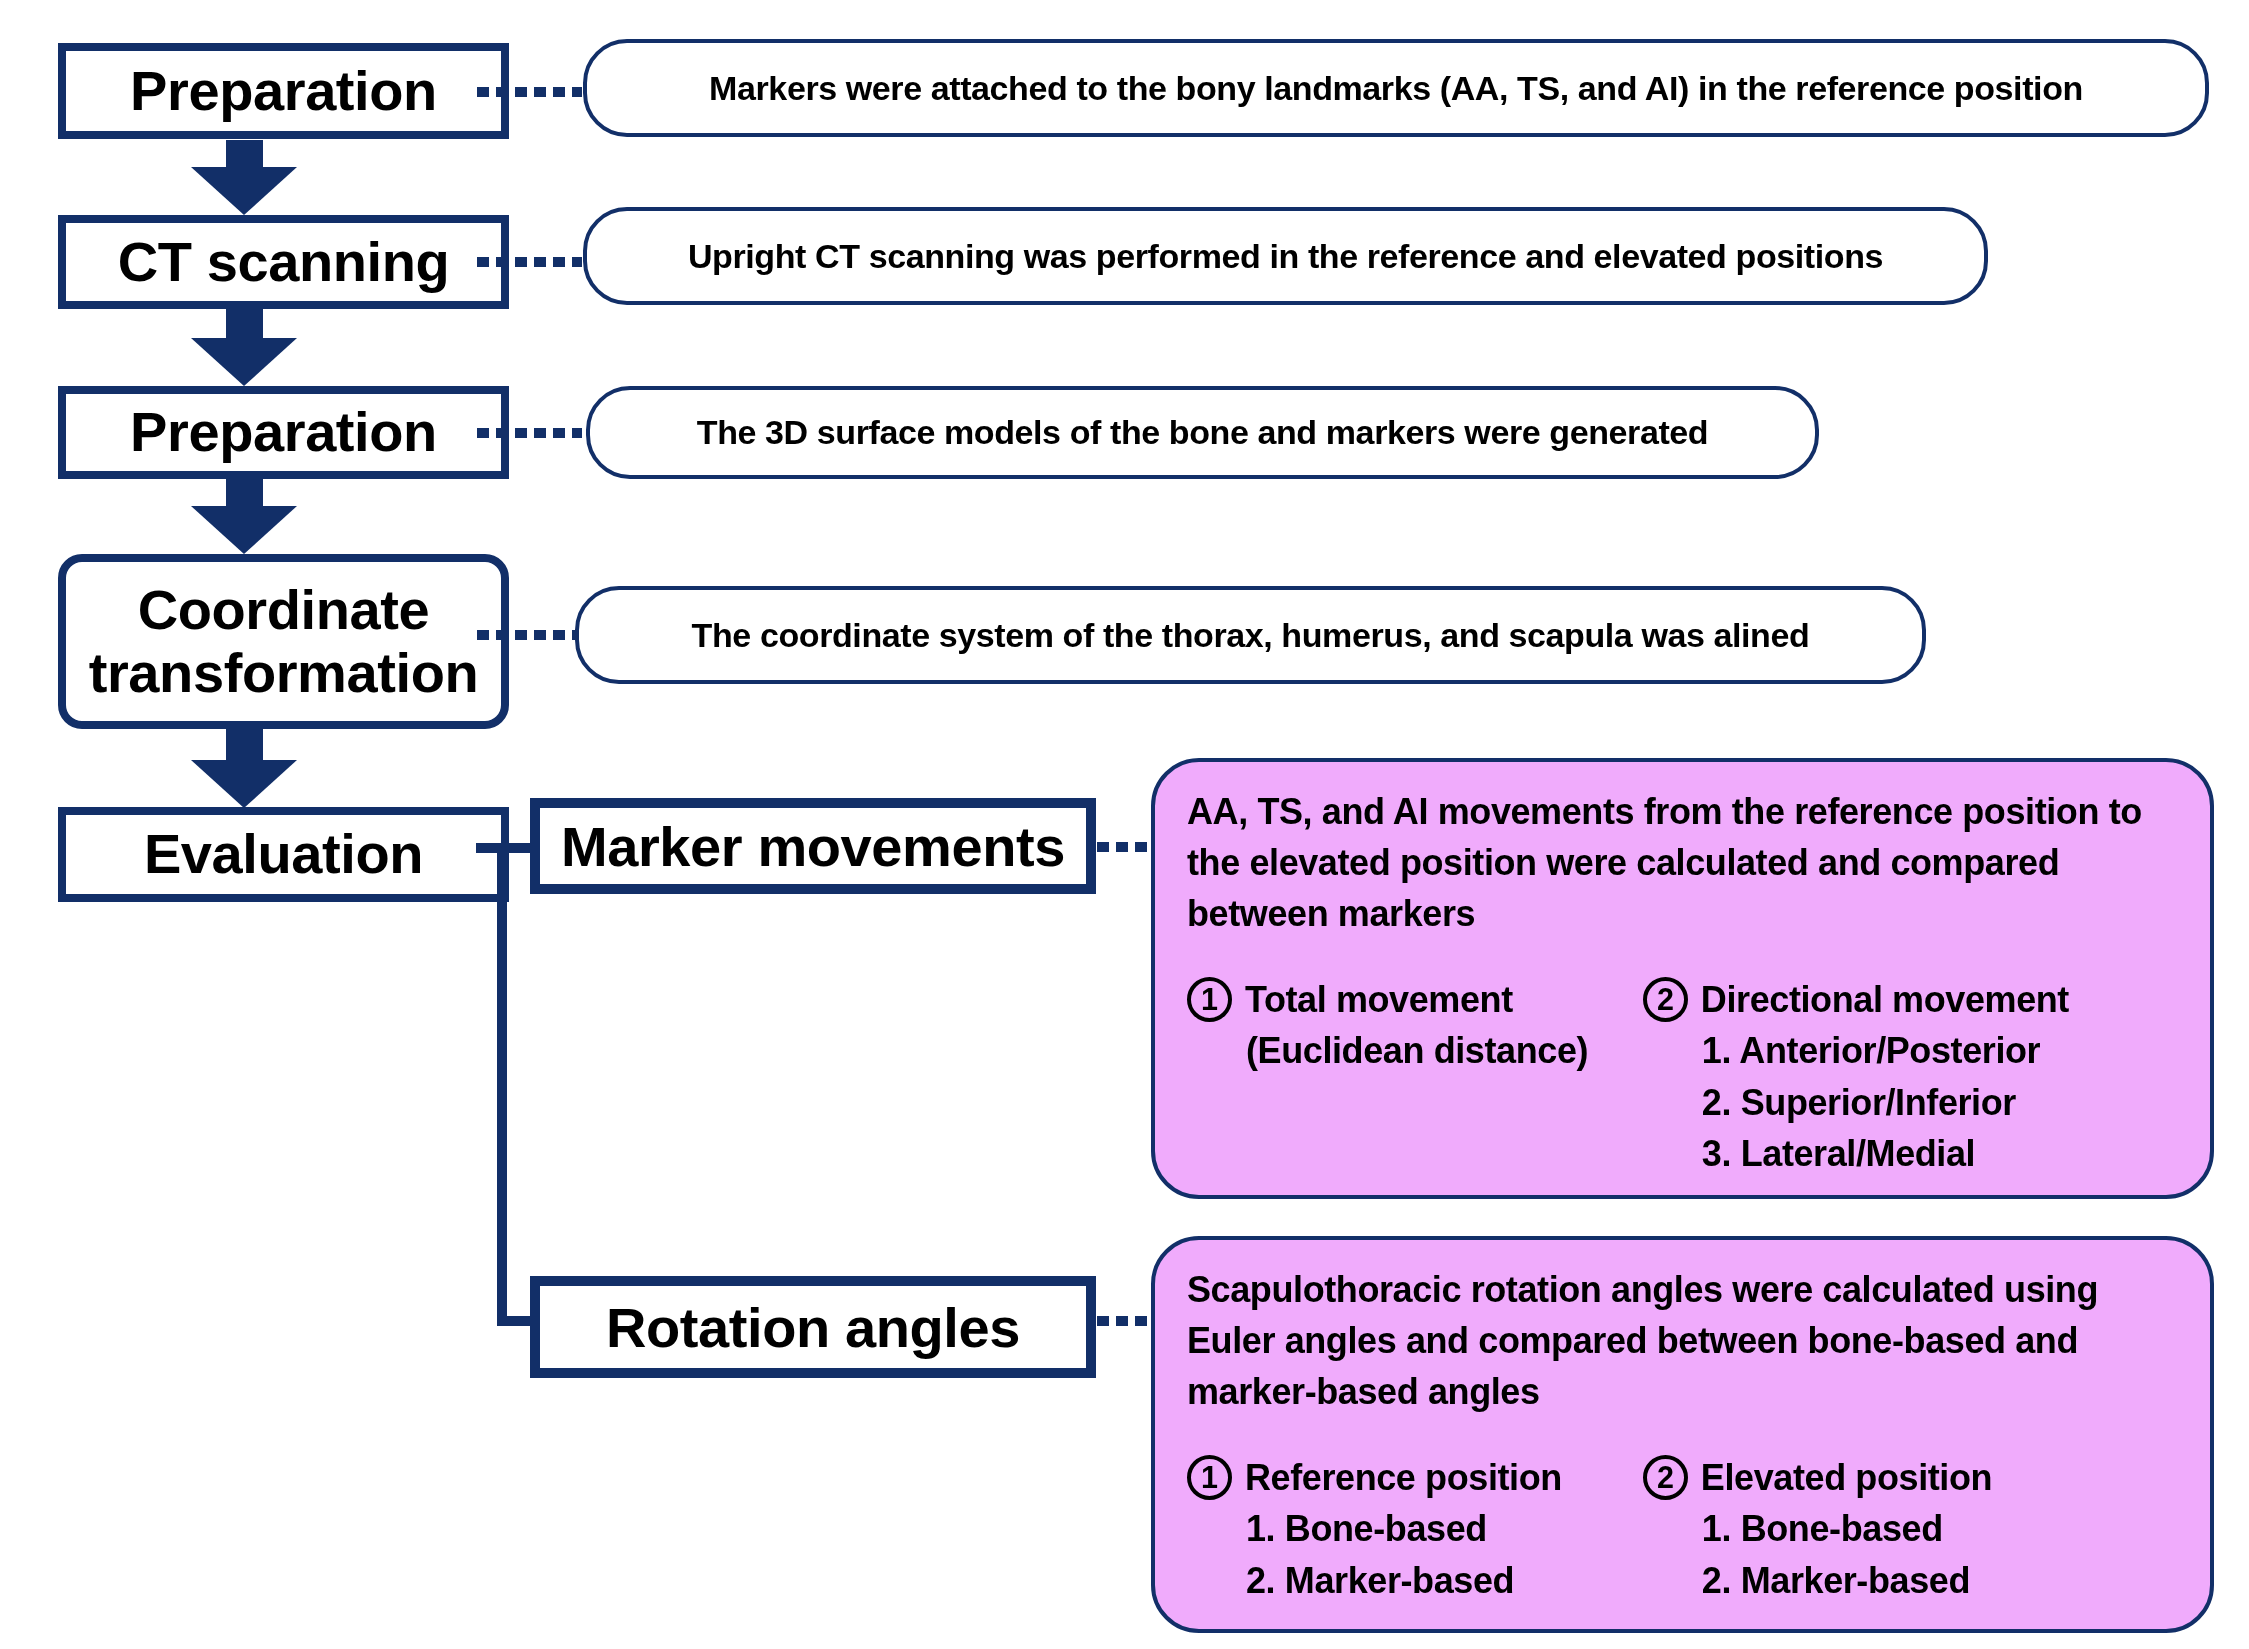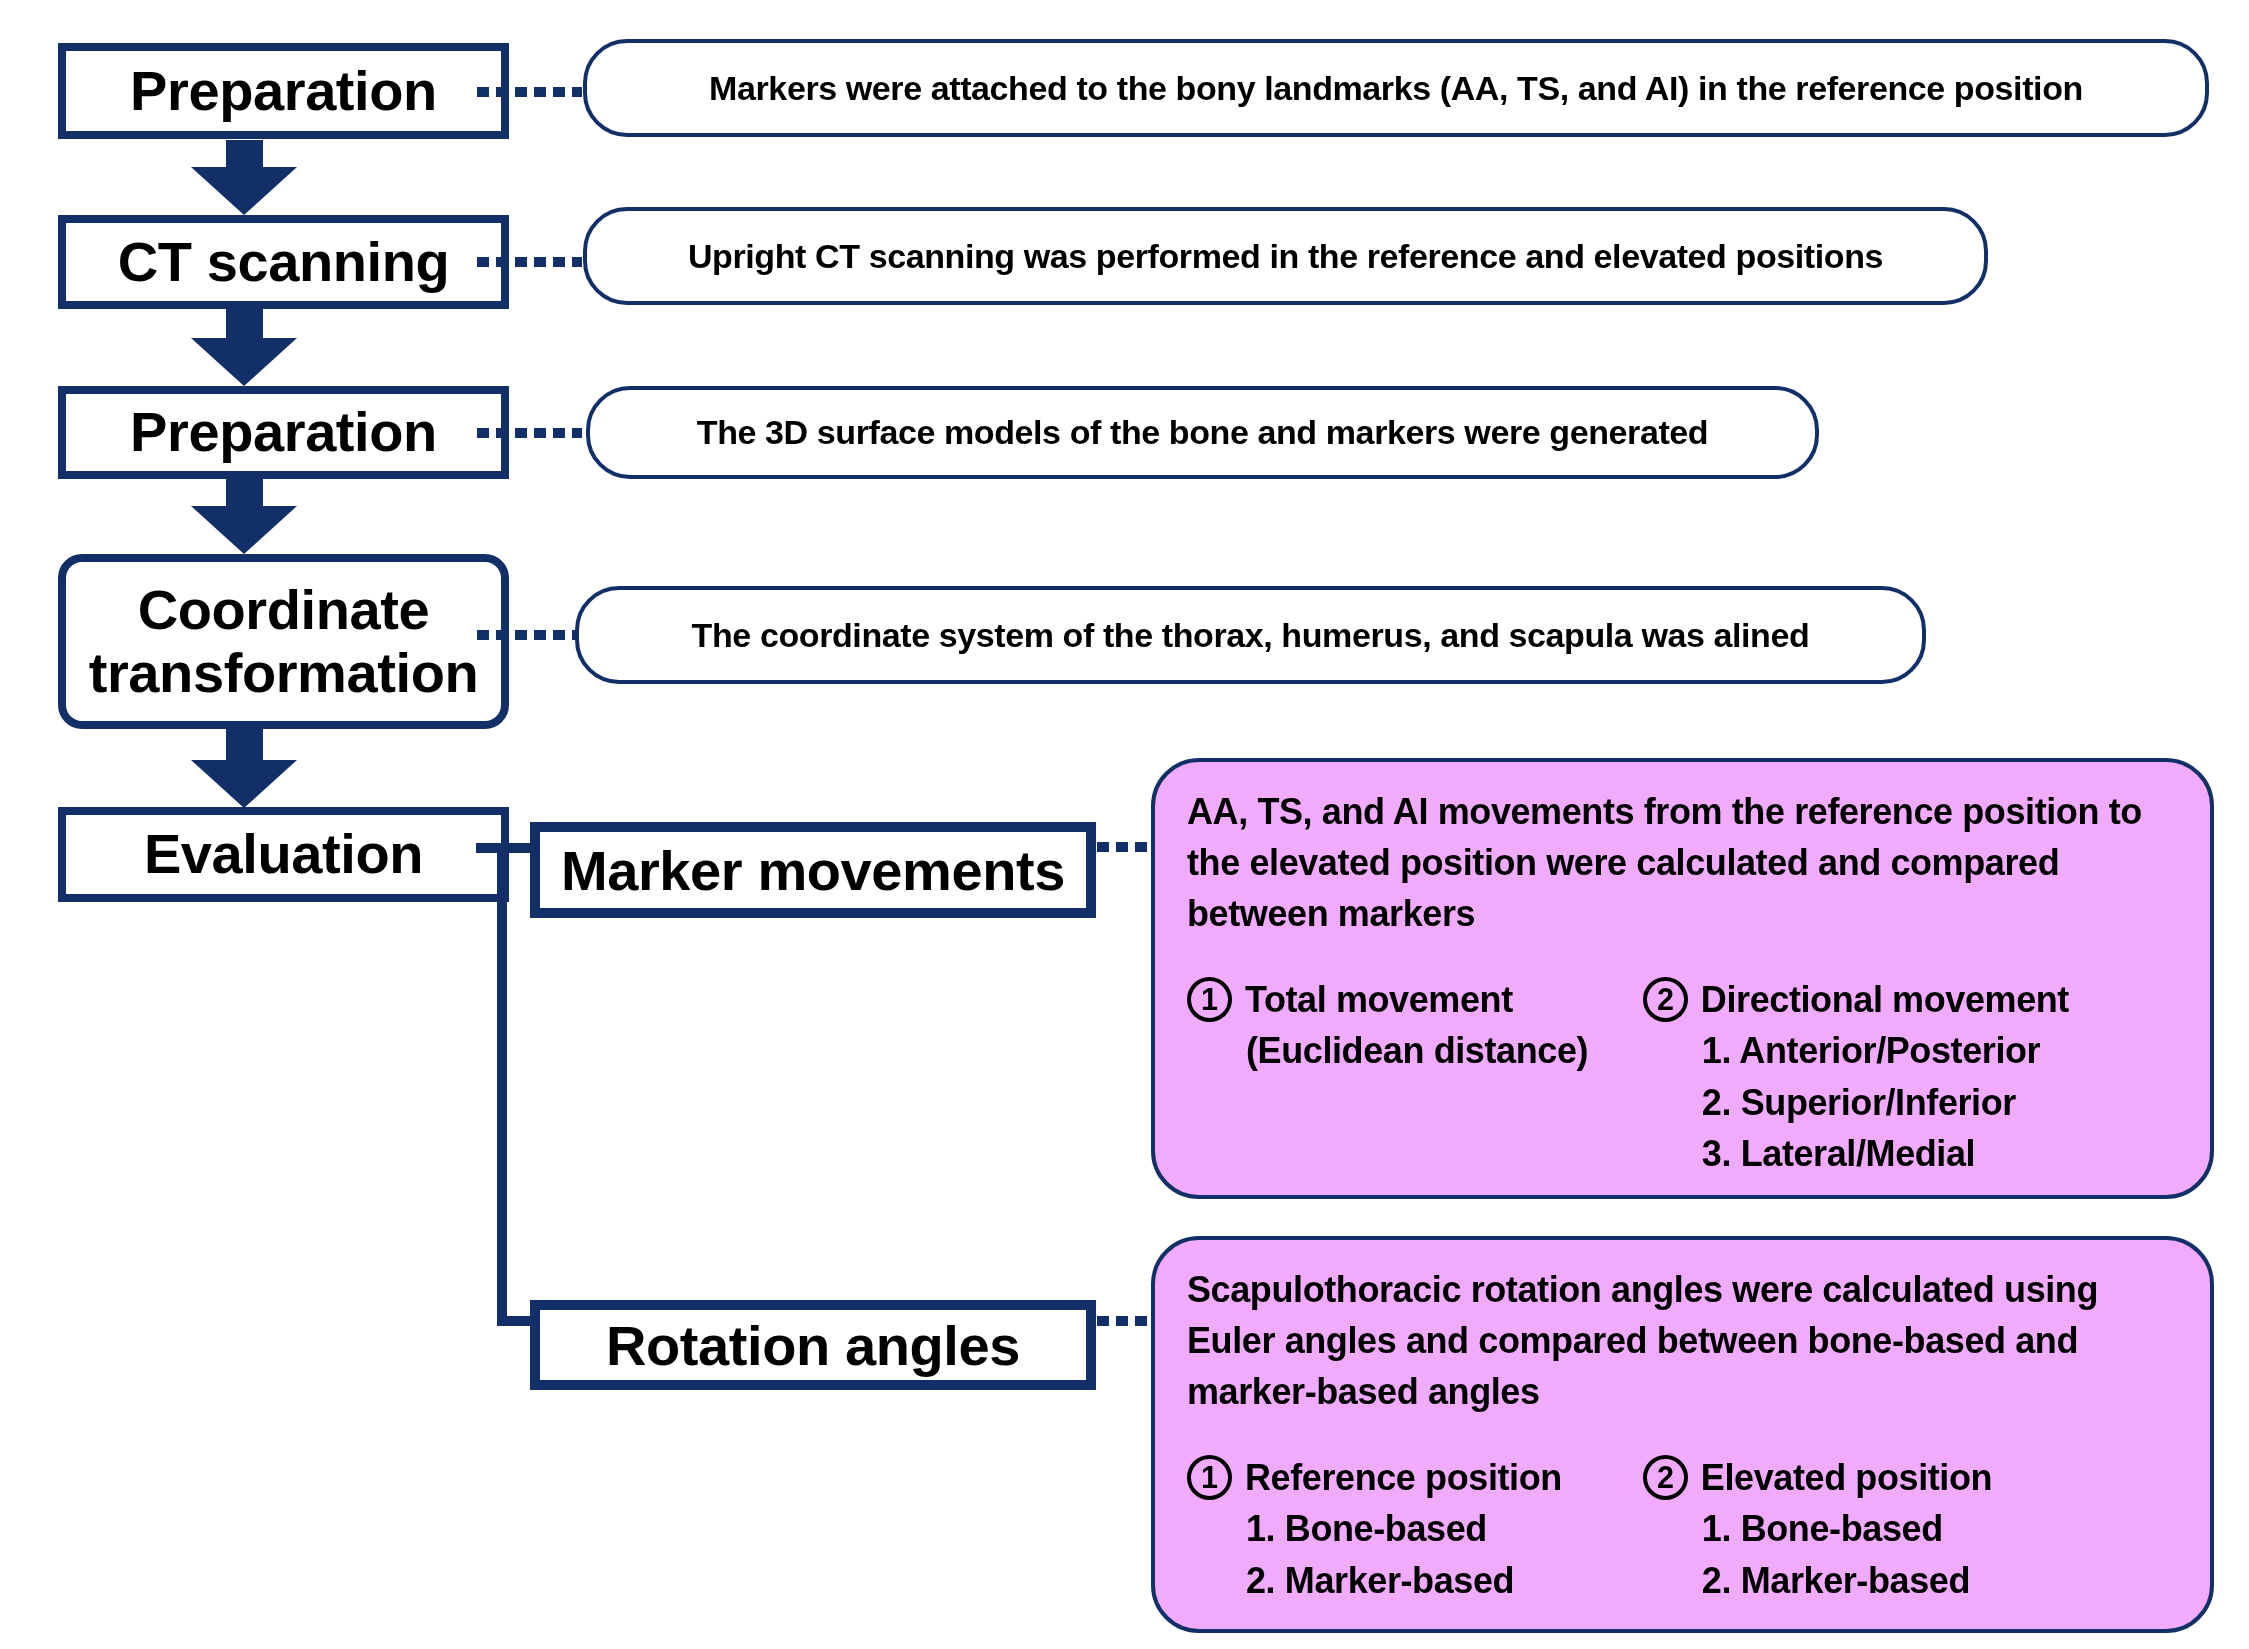--- a/index.html
+++ b/index.html
@@ -49,21 +49,21 @@
   }
 
   
   .line{position:absolute;background:var(--navy);}
 
   
   .branch{
     position:absolute;left:530px;width:566px;
     background:#fff;border:10.4px solid var(--navy);
     display:flex;align-items:center;justify-content:center;
-    text-align:center;font-size:56px;margin-top:24px;
+    text-align:center;font-size:56px;
   }
 
   
   .panel{
     position:absolute;left:1151px;width:1063px;
     background:#f0abfc;border:4.8px solid var(--navy);border-radius:48px;
     padding:24px 32px 19px 32px;
     font-size:36px;line-height:1.42;
   }
   .panel .para{margin:0;}
@@ -138,21 +138,21 @@
     <span>The coordinate system of the thorax, humerus, and scapula was alined</span>
   </div>
 
   <div class="line" style="left:476px;top:843px;width:59px;height:9.6px;"></div>
   <div class="line" style="left:497px;top:843px;width:9.6px;height:482px;"></div>
   <div class="line" style="left:497px;top:1316px;width:38px;height:9.6px;"></div>
 
   <div class="branch" style="top:798px;height:96px;">
     <span>Marker movements</span>
   </div>
-  <div class="branch" style="top:1276px;height:90px;">
+  <div class="branch" style="top:1276px;height:102px;">
     <span>Rotation angles</span>
   </div>
 
   <div class="dots" style="left:1097px;top:842px;width:55px;"></div>
   <div class="dots" style="left:1097px;top:1316px;width:55px;"></div>
 
   <div class="panel" style="top:758px;height:441px;">
     <p class="para p1">AA, TS, and AI movements from the reference position to the elevated position were calculated and compared between markers</p>
     <div class="items">
       <div class="col1">

